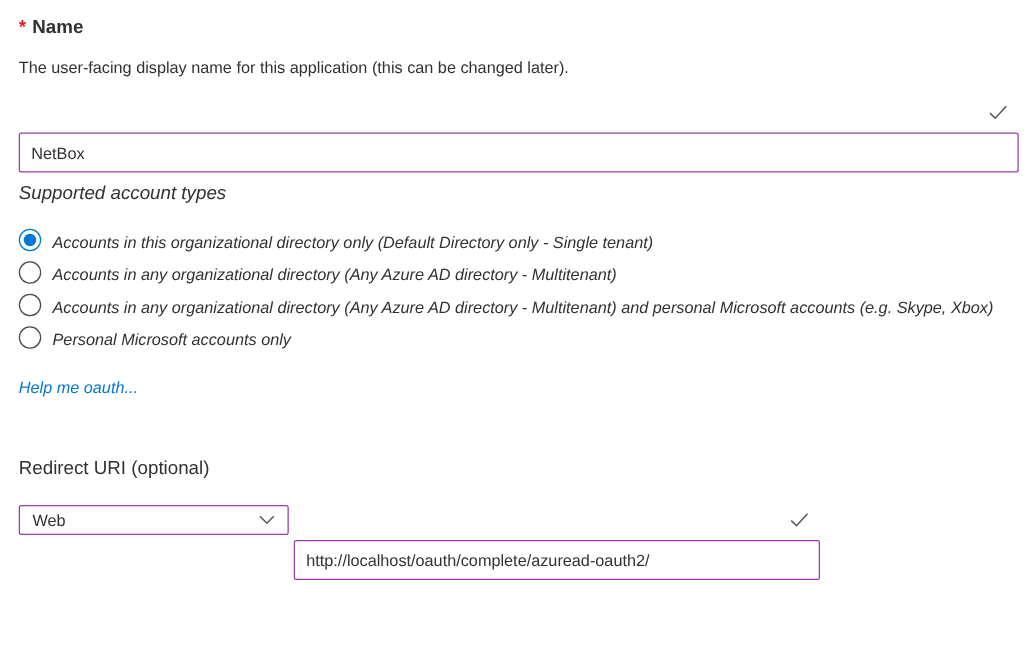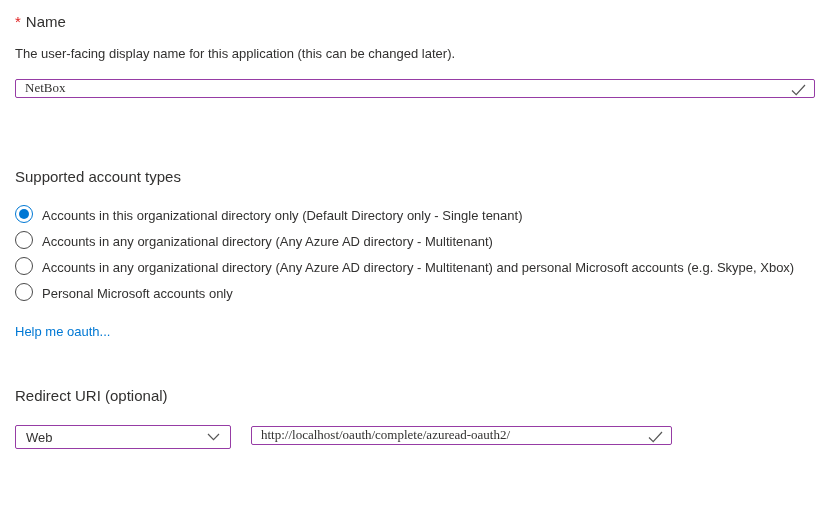--- a/index.html
+++ b/index.html
@@ -10,40 +10,41 @@
     --icon-gray: #565656;
   }
   * { box-sizing: border-box; }
   html, body { margin: 0; padding: 0; }
   body {
     width: 829px; height: 516px; background: #ffffff; overflow: hidden;
     font-family: "Liberation Sans", sans-serif; color: var(--text);
   }
   .page { padding: 12px 14px 0 15px; }
 
-  .field-label { font-size: 15px; line-height: 20px; font-weight: 400; }
+  .field-label { font-size: 15px; line-height: 20px; font-weight: 700; }
   .required { color: var(--required-red); margin-right: 5px; }
 
   .desc { font-size: 13px; line-height: 16px; margin-top: 14px; }
 
   .input-wrap { position: relative; margin-top: 16px; height: 24px; }
   .text-input {
-    width: 100%; height: 19px;
+    width: 100%; height: 32px;
     border: 1px solid var(--input-border-purple); border-radius: 2px;
     padding: 0 30px 0 9px; outline: none;
-    font-family: Liberation Serif, serif; font-size: 13px; color: var(--text);
+    font-family: Liberation Sans, sans-serif; font-size: 13px; color: var(--text);
     background: #fff;
+    margin-top: 28px;
   }
   .check {
     position: absolute; right: 9px; top: 50%; transform: translateY(-50%);
     display: flex; align-items: center;
   }
 
   .section-heading { font-size: 15px; line-height: 20px; font-weight: 400; }
-  #account-types { margin-top: 65px; }
+  #account-types { margin-top: 43px; font-style: italic; }
   .question { font-size: 13px; line-height: 16px; margin-top: 19px; }
 
   .radios { margin-top: 10px; }
   .radio-row { display: flex; align-items: flex-end; height: 26px; cursor: pointer; }
   .radio-circle {
     width: 18px; height: 18px; border: 1px solid #4a4a4a; border-radius: 50%;
     display: flex; align-items: center; justify-content: center; flex: none;
     background: #fff;
   }
   .radio-row.selected .radio-circle { border-color: var(--accent-blue); }
@@ -52,21 +53,21 @@
   .radio-label { font-size: 13px; margin-left: 9px; white-space: nowrap; }
 
   .help-link {
     display: inline-block; margin-top: 23px; font-size: 13px;
     color: var(--accent-blue); text-decoration: none; cursor: pointer;
   }
 
   #redirect { margin-top: 46px; }
   .redirect-desc { font-size: 13px; line-height: 19px; margin-top: 13px; max-width: 802px; }
 
-  .controls { display: flex; gap: 20px; margin-top: 19px; }
+  .controls { display: flex; gap: 4px; margin-top: 19px; }
   .select {
     position: relative; width: 216px; height: 24px;
     border: 1px solid var(--input-border-purple); border-radius: 2px;
     display: flex; align-items: center; padding: 0 10px;
     font-size: 13px; cursor: pointer; background: #fff;
   }
   .select .chevron { margin-left: auto; display: flex; align-items: center; }
   .uri-wrap { position: relative; width: 421px; height: 24px; }
 </style>
 </head>

